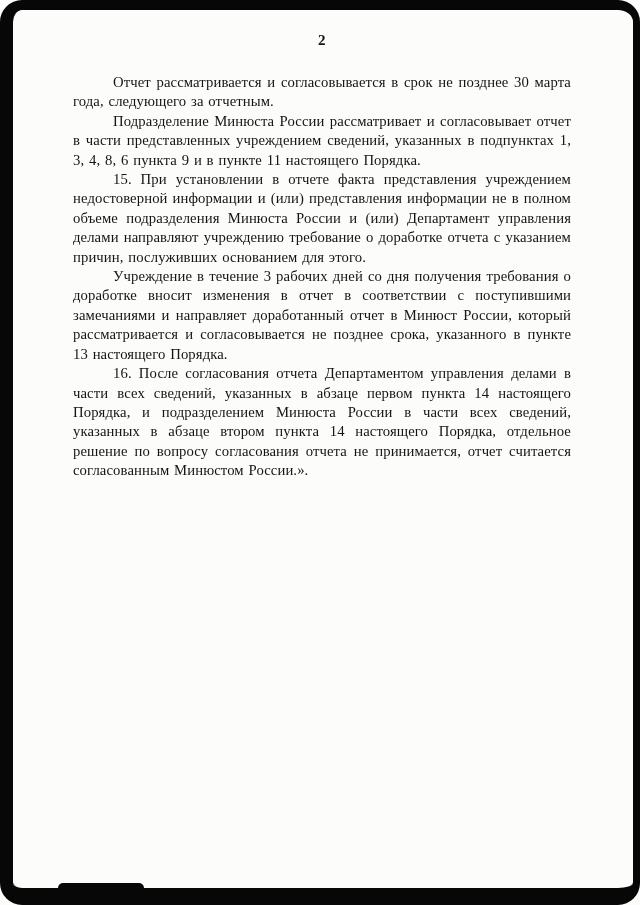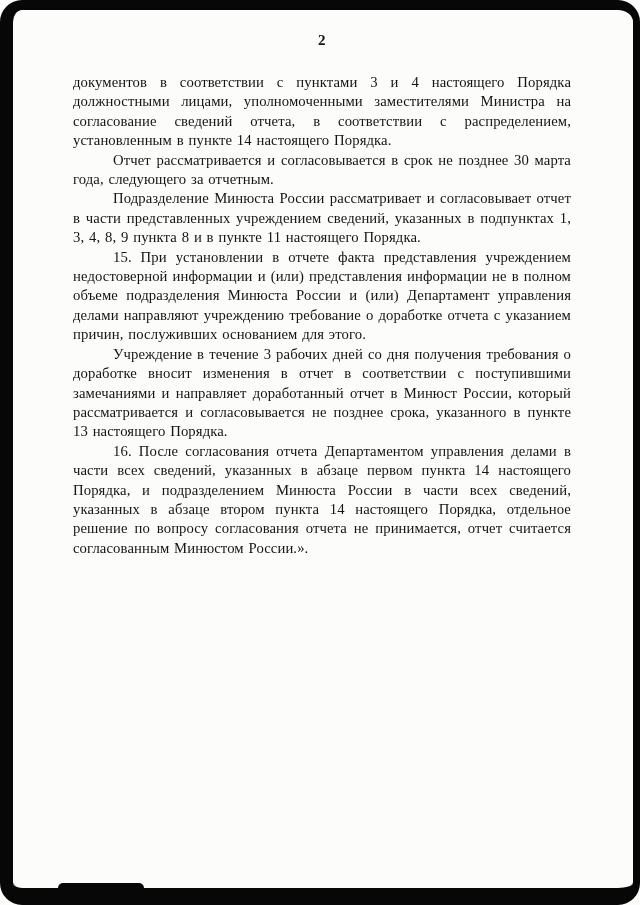--- a/index.html
+++ b/index.html
@@ -77,21 +77,20 @@
 <body>
 
 <div class="scan-page">
   <div class="scan-frame"></div>
   <div class="scan-frame-inner"></div>
   <div class="scan-artifact"></div>
 
   <div class="content">
     <div class="page-number">2</div>
     <div class="doc-body">
-        <p>документов в соответствии с пунктами 3 и 4 настоящего Порядка должностными лицами, уполномоченными заместителями Министра на согласование сведений отчета, в соответствии с распределением, установленным в пункте 14 настоящего Порядка.</p>
         <p class="indent">Отчет рассматривается и согласовывается в срок не позднее 30 марта года, следующего за отчетным.</p>
-        <p class="indent">Подразделение Минюста России рассматривает и согласовывает отчет в части представленных учреждением сведений, указанных в подпунктах 1, 3, 4, 8, 9 пункта 8 и в пункте 11 настоящего Порядка.</p>
+        <p class="indent">Подразделение Минюста России рассматривает и согласовывает отчет в части представленных учреждением сведений, указанных в подпунктах 1, 3, 4, 8, 6 пункта 9 и в пункте 11 настоящего Порядка.</p>
         <p class="indent">15. При установлении в отчете факта представления учреждением недостоверной информации и (или) представления информации не в полном объеме подразделения Минюста России и (или) Департамент управления делами направляют учреждению требование о доработке отчета с указанием причин, послуживших основанием для этого.</p>
         <p class="indent">Учреждение в течение 3 рабочих дней со дня получения требования о доработке вносит изменения в отчет в соответствии с поступившими замечаниями и направляет доработанный отчет в Минюст России, который рассматривается и согласовывается не позднее срока, указанного в пункте 13 настоящего Порядка.</p>
         <p class="indent">16. После согласования отчета Департаментом управления делами в части всех сведений, указанных в абзаце первом пункта 14 настоящего Порядка, и подразделением Минюста России в части всех сведений, указанных в абзаце втором пункта 14 настоящего Порядка, отдельное решение по вопросу согласования отчета не принимается, отчет считается согласованным Минюстом России.».</p>
       </div>
   </div>
 </div>
 
 </body></html>

